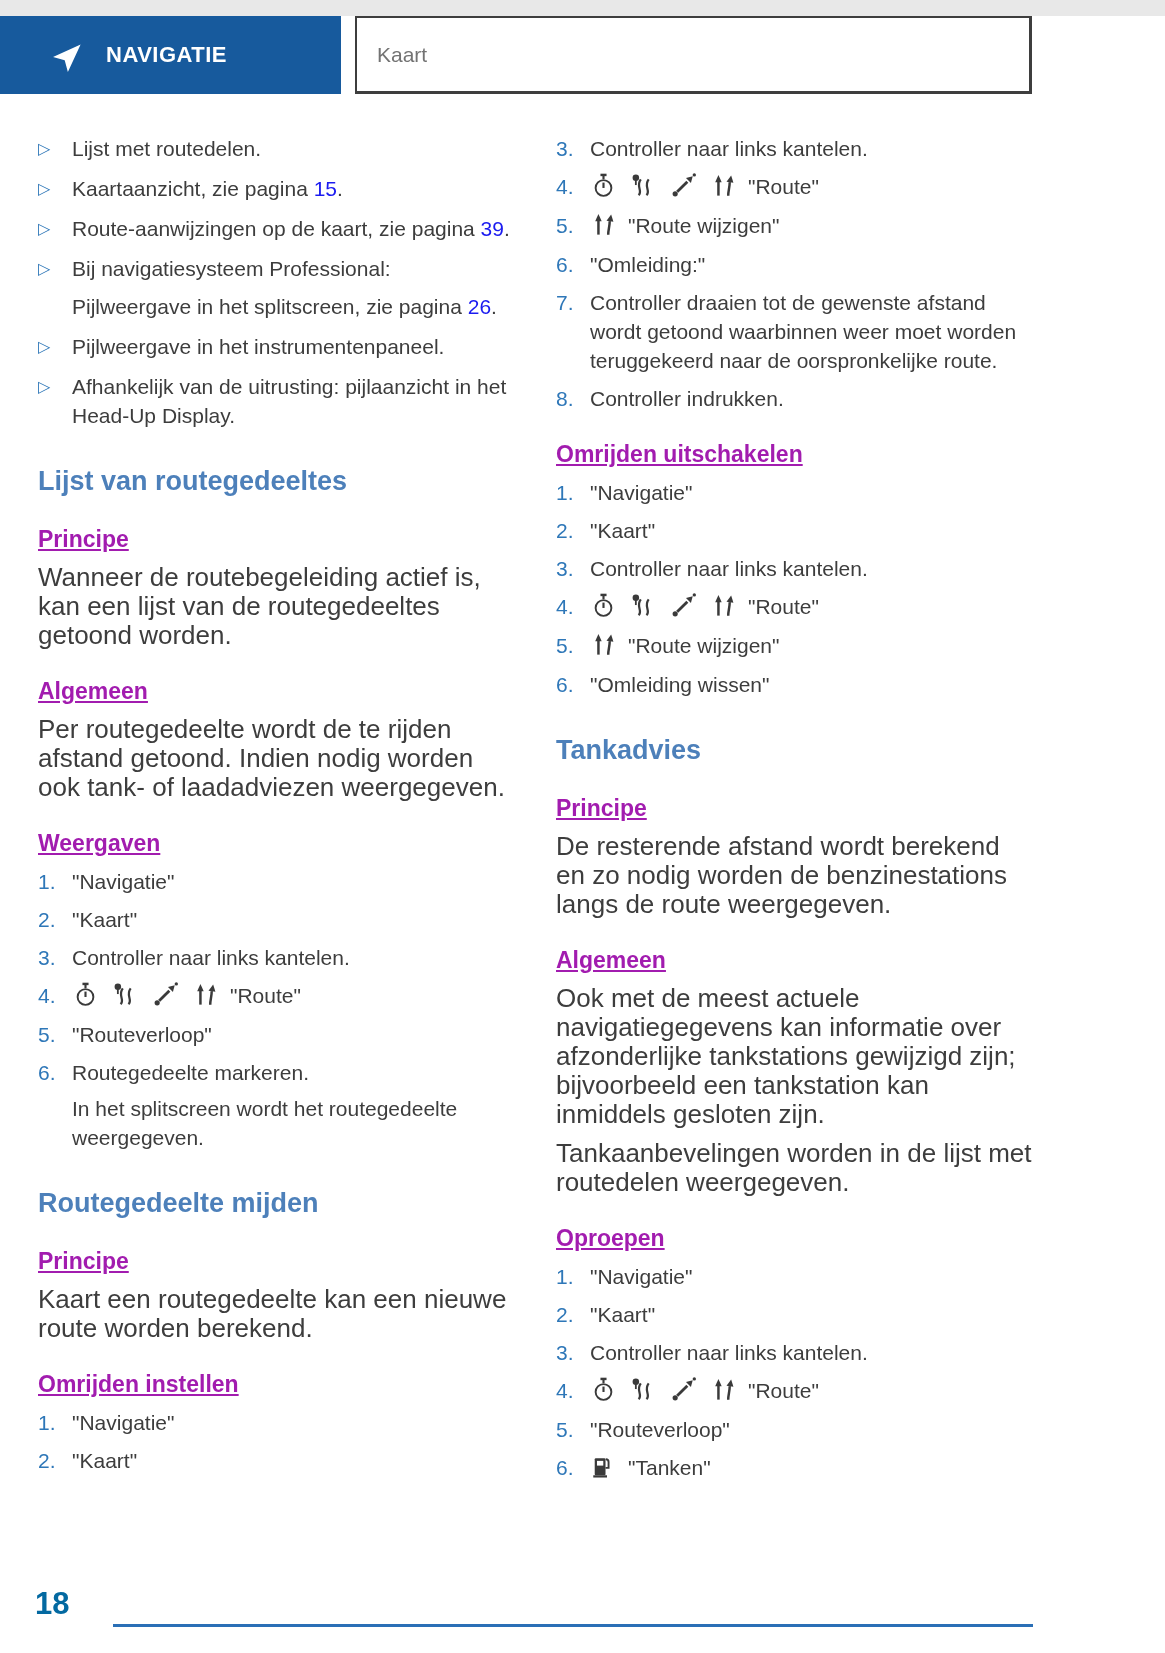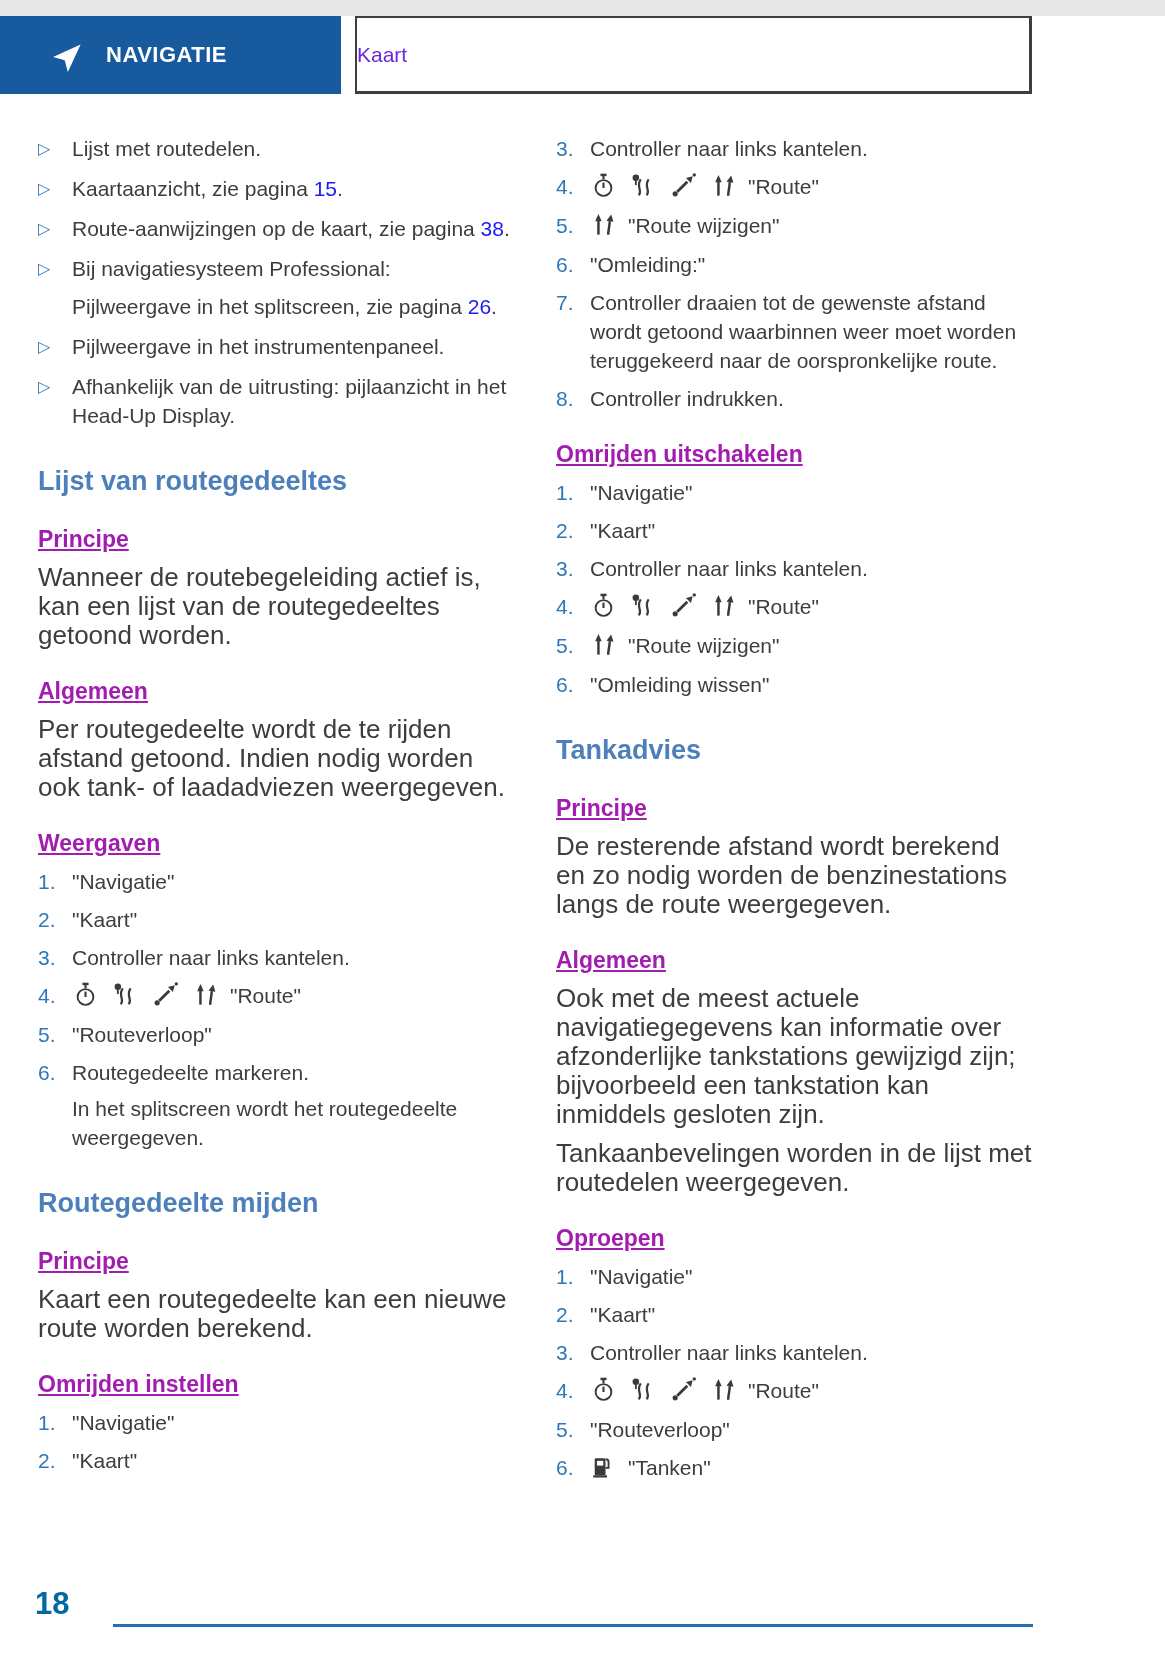--- a/index.html
+++ b/index.html
@@ -17,22 +17,22 @@
   .appbox{
     width:341px;height:78px;background:#175a9d;
     display:flex;align-items:center;box-sizing:border-box;
     padding-left:52px;gap:18px;flex:none;
   }
   .appbox .navic{width:36px;height:36px;flex:none;}
   .applabel{color:#fff;font-size:22px;font-weight:bold;letter-spacing:.5px;}
   .titlebox{
     margin-left:14px;width:677px;height:78px;box-sizing:border-box;
     border:2px solid #3e3e3e;border-bottom-width:3px;border-right-width:3px;
-    display:flex;align-items:center;
-    font-size:21px;color:#6d28d9;background:#fff;
+    display:flex;align-items:center;padding-left:20px;
+    font-size:21px;color:#737373;background:#fff;
   }
   
   .cols{display:flex;align-items:flex-start;padding-left:38px;margin-top:40px;}
   .col-left{width:480px;flex:none;}
   .col-right{width:478px;flex:none;margin-left:38px;}
   
   h2.sect{font-size:27px;line-height:34px;color:#4d80ba;font-weight:bold;margin:34px 0 16px;}
   h3.sub{font-size:23px;line-height:27px;font-weight:bold;color:#a21caf;margin:28px 0 10px;text-decoration:underline;}
   p.para{margin:0 0 10px;font-size:26px;line-height:29px;}
   ul{list-style:none;margin:0;padding:0;}
@@ -115,21 +115,21 @@
         </li>
         <li class="bullet">
           <span class="tri">▷</span>
           <span class="sbody">
             <span>Kaartaanzicht, zie pagina </span><a class="xref">15</a><span>.</span>
           </span>
         </li>
         <li class="bullet">
           <span class="tri">▷</span>
           <span class="sbody">
-            <span>Route-aanwijzingen op de kaart, zie pagina </span><a class="xref">38</a><span>.</span>
+            <span>Route-aanwijzingen op de kaart, zie pagina </span><a class="xref">39</a><span>.</span>
           </span>
         </li>
         <li class="bullet">
           <span class="tri">▷</span>
           <span class="sbody">
             <span>Bij navigatiesysteem Professional:</span>
             <span class="cont">
               <span>Pijlweergave in het splitscreen, zie pagina </span><a class="xref">26</a><span>.</span>
             </span>
           </span>

